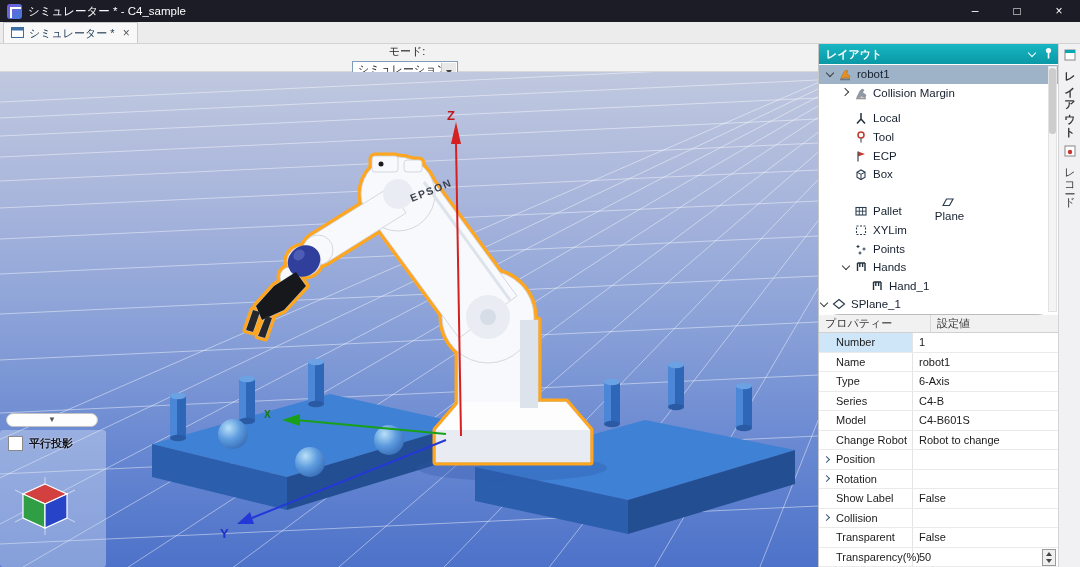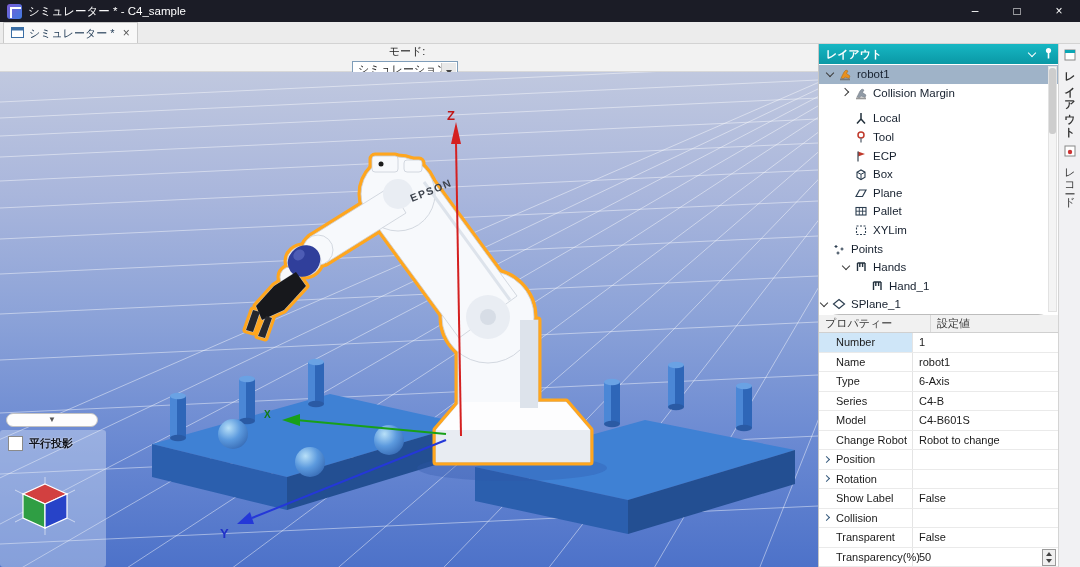--- a/index.html
+++ b/index.html
@@ -496,21 +496,21 @@
             <div class="trow" style="padding-left: 22px;">
               <span class="chev none"></span>
               <span class="ticon">
                 <svg viewBox="0 0 14 14" width="14" height="14">
                   <path d="M3 5.2 7 3l4 2.2v5L7 12.5 3 10.2Z" fill="none" stroke="#2c3e50" stroke-width="1.1"></path>
                   <path d="M3 5.2 7 7.3l4-2.1M7 7.3v5.2" stroke="#2c3e50" stroke-width="1" fill="none"></path>
                 </svg>
               </span>
               <span>Box</span>
             </div>
-            <div class="trow" style="padding-left: 22px;">
+            <div class="trow" style="padding-left: 22px; flex-direction: column;">
               <span class="chev none"></span>
               <span class="ticon">
                 <svg viewBox="0 0 14 14" width="14" height="14">
                   <path d="M2 10.5 5.5 4h6.5L8.5 10.5Z" fill="none" stroke="#2c3e50" stroke-width="1.2"></path>
                 </svg>
               </span>
               <span>Plane</span>
             </div>
             <div class="trow" style="padding-left: 22px;">
               <span class="chev none"></span>
@@ -524,21 +524,21 @@
             </div>
             <div class="trow" style="padding-left: 22px;">
               <span class="chev none"></span>
               <span class="ticon">
                 <svg viewBox="0 0 14 14" width="14" height="14">
                   <rect x="2.5" y="3" width="9" height="8.5" fill="none" stroke="#2c3e50" stroke-width="1.1" stroke-dasharray="2 1.5"></rect>
                 </svg>
               </span>
               <span>XYLim</span>
             </div>
-            <div class="trow" style="">
+            <div class="trow" style="padding-left: 22px;">
               <span class="chev none"></span>
               <span class="ticon">
                 <svg viewBox="0 0 14 14" width="14" height="14">
                   <path d="M4 3v3M2.5 4.5h3M10 5.5v3M8.5 7h3M6 9.5v3M4.5 11h3" stroke="#2c3e50" stroke-width="1.1"></path>
                 </svg>
               </span>
               <span>Points</span>
             </div>
             <div class="trow" style="padding-left: 22px;">
               <span class="chev open"></span>

